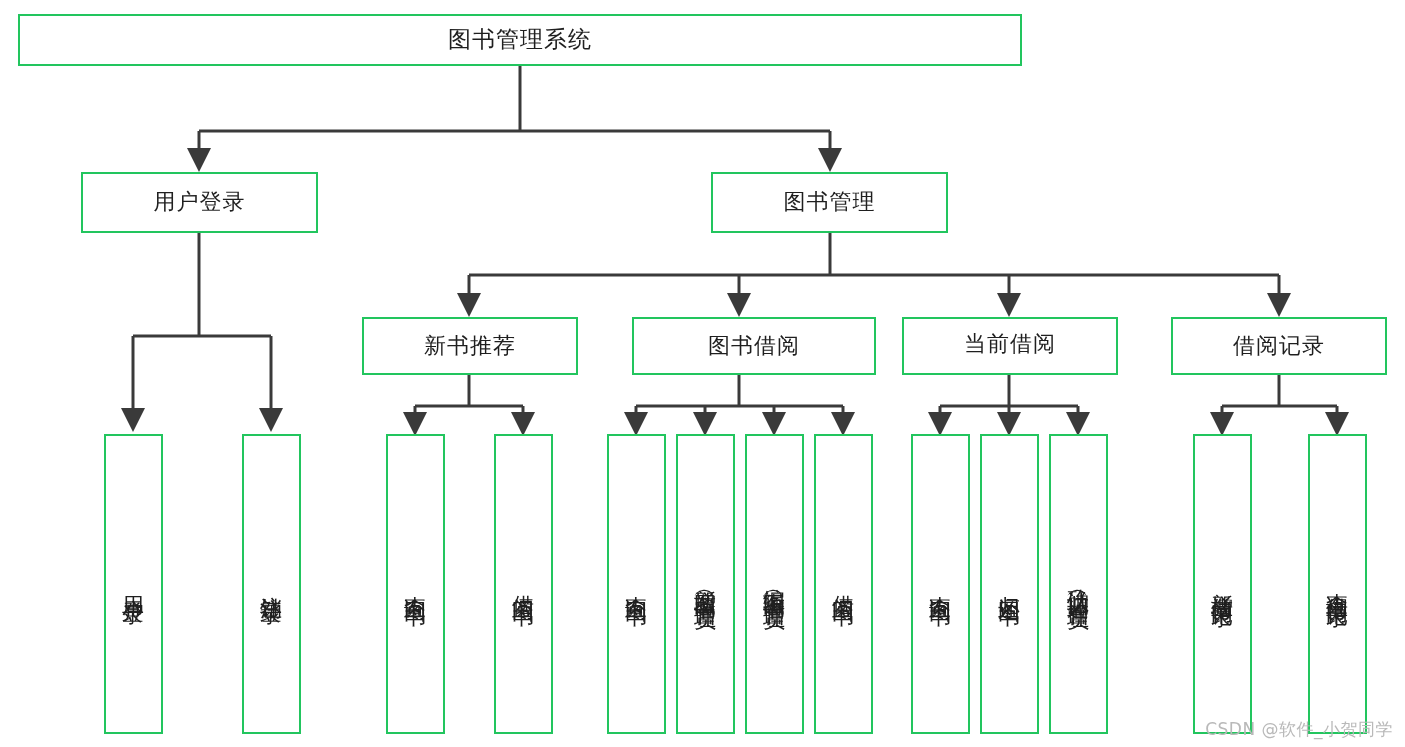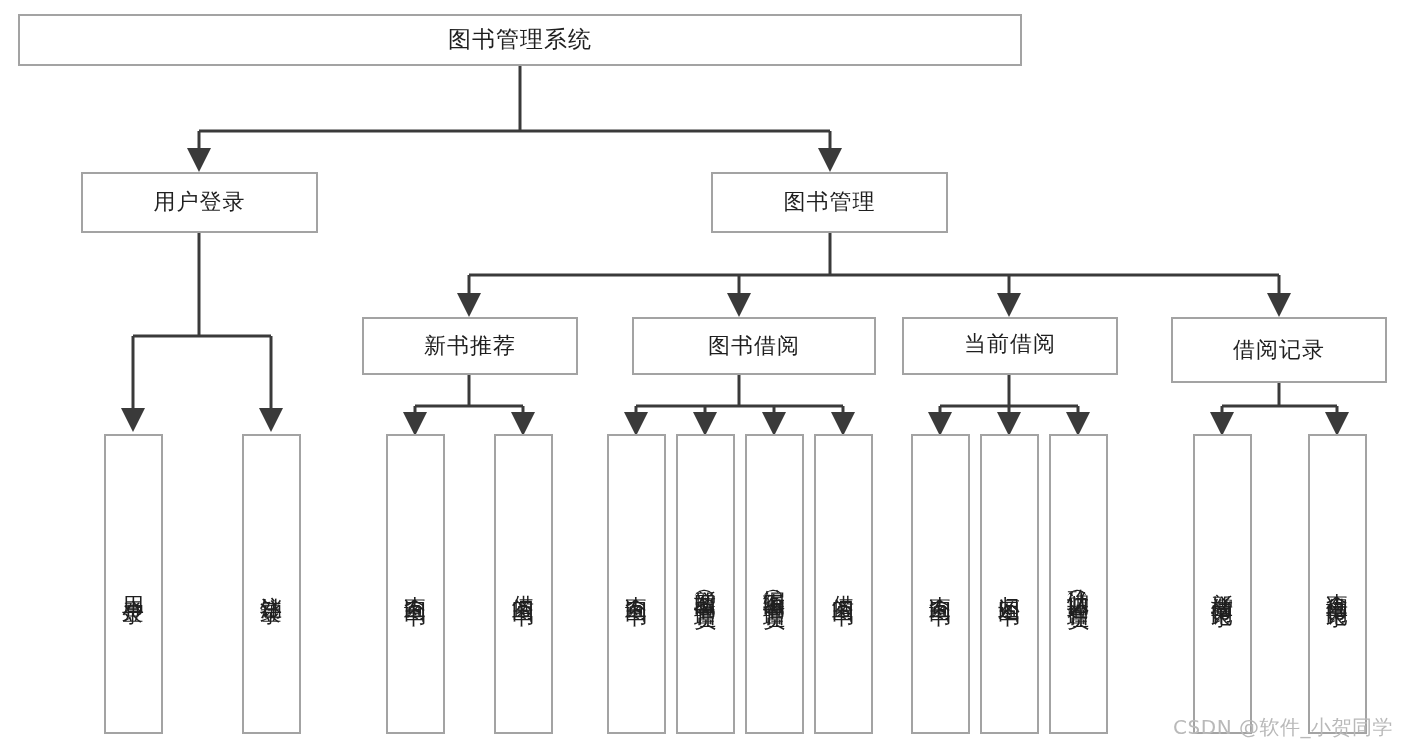--- a/index.html
+++ b/index.html
@@ -25,21 +25,21 @@
     left: 0;
     top: 0;
     width: 1405px;
     height: 747px;
     pointer-events: none;
   }
   .node {
     position: absolute;
     box-sizing: border-box;
     background: #ffffff;
-    border: 2px solid #a3a3a3;
+    border: 2px solid #22c55e;
     display: flex;
     align-items: center;
     justify-content: center;
     text-align: center;
     color: #1f1f1f;
     z-index: 2;
   }
   
   .node.horiz {
     font-size: 22px;
@@ -62,21 +62,21 @@
     text-orientation: upright;
     line-height: 1.05;
     letter-spacing: 3px;
     white-space: nowrap;
     display: block;
   }
   .watermark {
     position: absolute;
     right: 12px;
     bottom: 6px;
-    font-size: 20px;
+    font-size: 17px;
     color: #b9b9b9;
     letter-spacing: 0.5px;
     white-space: nowrap;
     z-index: 3;
     font-family: "DejaVu Sans", "Liberation Sans", sans-serif;
   }
 </style>
 </head>
 <body>
 
@@ -147,21 +147,21 @@
 
   <div class="node horiz" style="left:362px; top:317px; width:216px; height:58px;">
     <span>新书推荐</span>
   </div>
   <div class="node horiz" style="left:632px; top:317px; width:244px; height:58px;">
     <span>图书借阅</span>
   </div>
   <div class="node horiz" style="left:902px; top:317px; width:216px; height:58px;font-family:Liberation Mono, monospace;">
     <span>当前借阅</span>
   </div>
-  <div class="node horiz" style="left:1171px; top:317px; width:216px; height:66px;">
+  <div class="node horiz" style="left:1171px; top:317px; width:216px; height:58px;">
     <span>借阅记录</span>
   </div>
 
   <div class="node vert" style="left:104px; top:434px; width:59px; height:300px;">
     <span class="vlabel">用户登录</span>
   </div>
   <div class="node vert" style="left:242px; top:434px; width:59px; height:300px;">
     <span class="vlabel">注销登录</span>
   </div>
 

